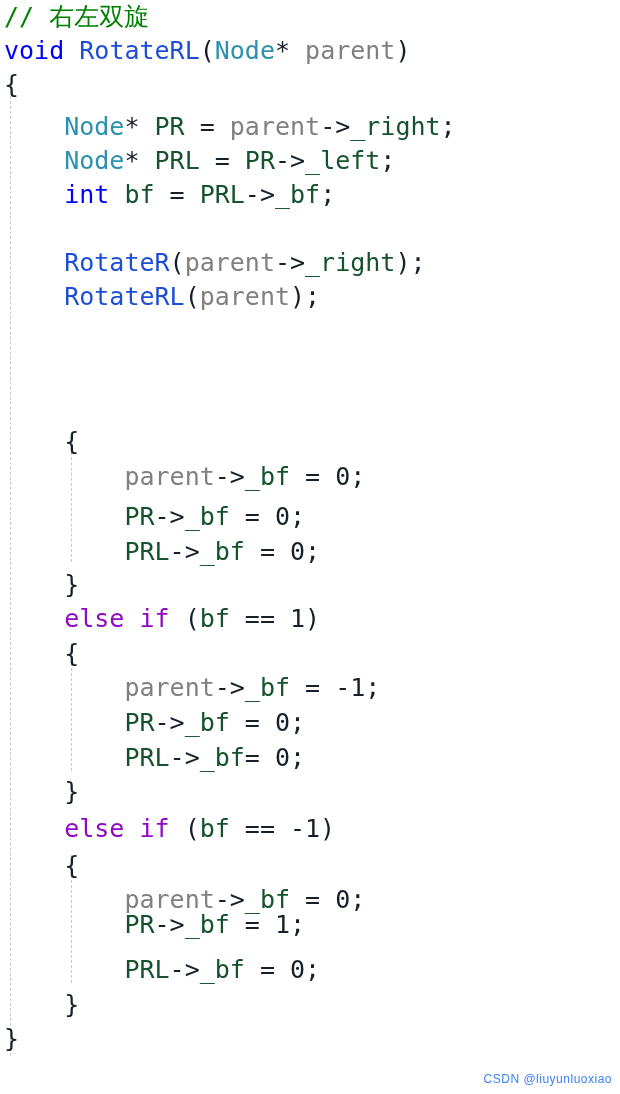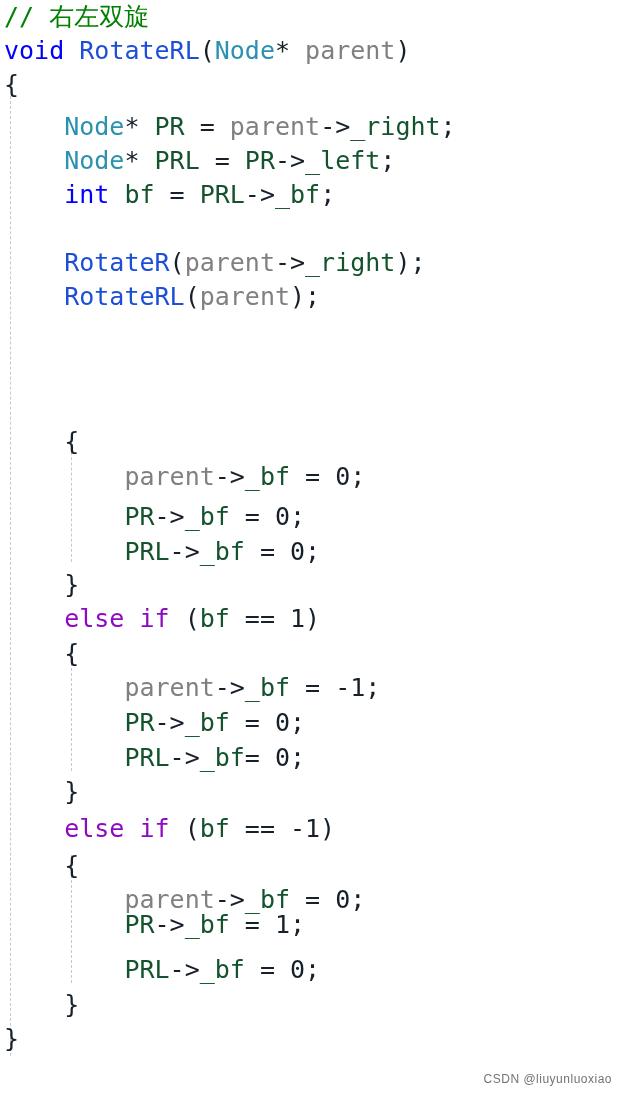--- a/index.html
+++ b/index.html
@@ -54,21 +54,21 @@
   .t-param    { color: #808080; }
   .t-var      { color: #14532d; }
   .t-plain    { color: #17202a; }
 
   .watermark {
     position: absolute;
     right: 8px;
     bottom: 8px;
     font-family: "Liberation Sans", sans-serif;
     font-size: 12px;
-    color: #737373;
+    color: #3b82f6;
     letter-spacing: 0.5px;
     white-space: pre;
   }
 </style>
 </head>
 <body>
 
 <div id="screenshot">
   <div class="code-area">
 

